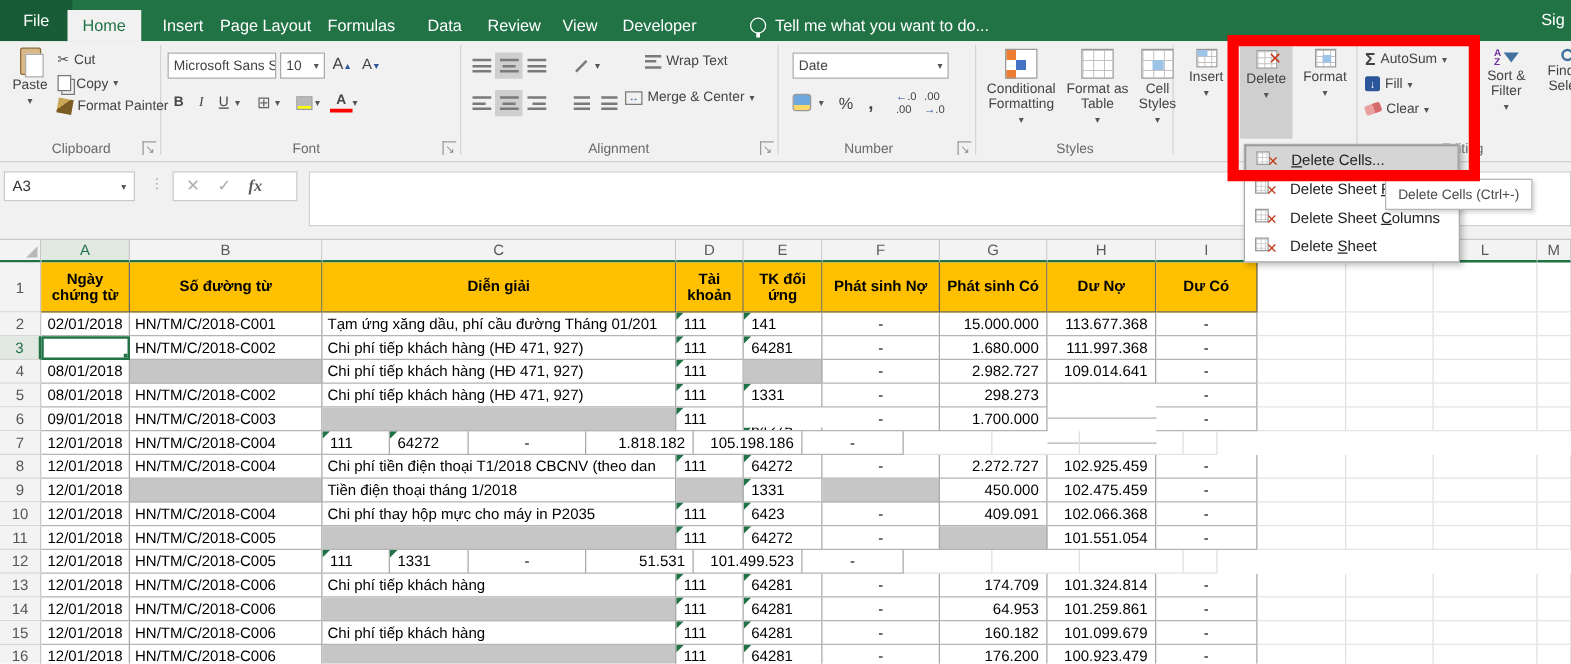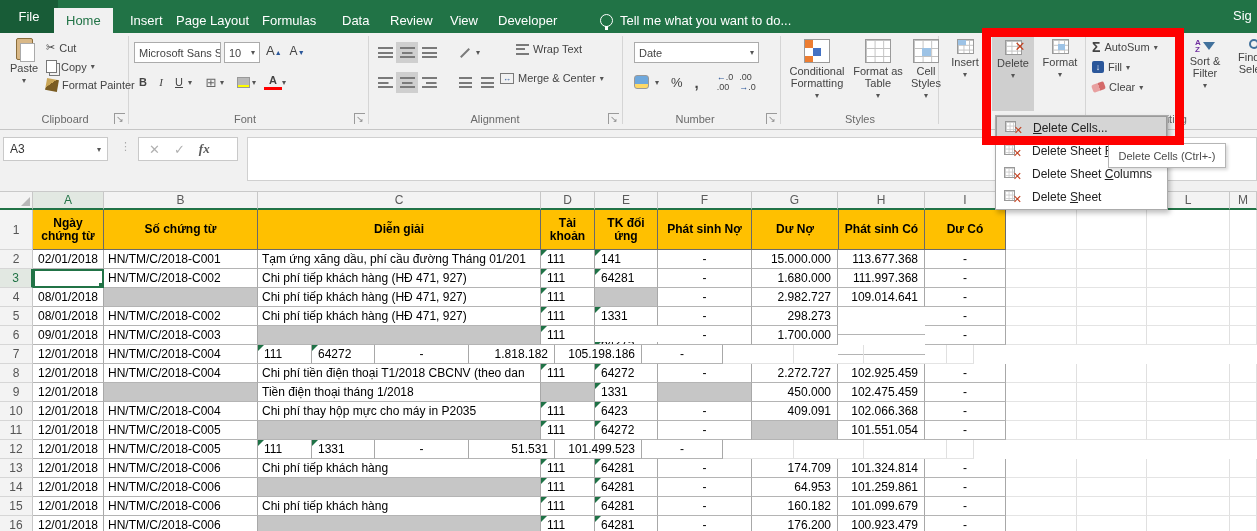--- a/index.html
+++ b/index.html
@@ -359,27 +359,27 @@
         <div class="chcell" style="width: 81px;">I</div>
         <div class="chcell" style="width: 71px;">J</div>
         <div class="chcell" style="width: 70px;">K</div>
         <div class="chcell" style="width: 83px;">L</div>
         <div class="chcell" style="width: 27px;">M</div>
       </div>
       <div class="rowwrap">
         <div class="srow" style="height: 40px;">
           <div class="rhdr">1</div>
           <div class="cell hdr1" style="width: 71px; white-space: normal;">Ngày chứng từ</div>
-          <div class="cell hdr1" style="width: 154px; white-space: normal;">Số chứng từ</div>
+          <div class="cell hdr1" style="width: 154px; white-space: normal;">Số đường từ</div>
           <div class="cell hdr1" style="width: 283px; white-space: normal;">Diễn giải</div>
           <div class="cell hdr1" style="width: 54px; white-space: normal;">Tài khoản</div>
           <div class="cell hdr1" style="width: 63px; white-space: normal;">TK đối ứng</div>
           <div class="cell hdr1" style="width: 94px; white-space: normal;">Phát sinh Nợ</div>
+          <div class="cell hdr1" style="width: 86px; white-space: normal;">Phát sinh Có</div>
           <div class="cell hdr1" style="width: 87px; white-space: normal;">Dư Nợ</div>
-          <div class="cell hdr1" style="width: 86px; white-space: normal;">Phát sinh Có</div>
           <div class="cell hdr1" style="width: 81px; white-space: normal;">Dư Có</div>
           <div class="cell out" style="width: 71px;"></div>
           <div class="cell out" style="width: 70px;"></div>
           <div class="cell out" style="width: 83px;"></div>
           <div class="cell out" style="width: 27px;"></div>
         </div>
         <div class="srow" style="height: 19px;">
           <div class="rhdr">2</div>
           <div class="cell aC" style="width: 71px;">02/01/2018</div>
           <div class="cell aL" style="width: 154px;">HN/TM/C/2018-C001</div>

